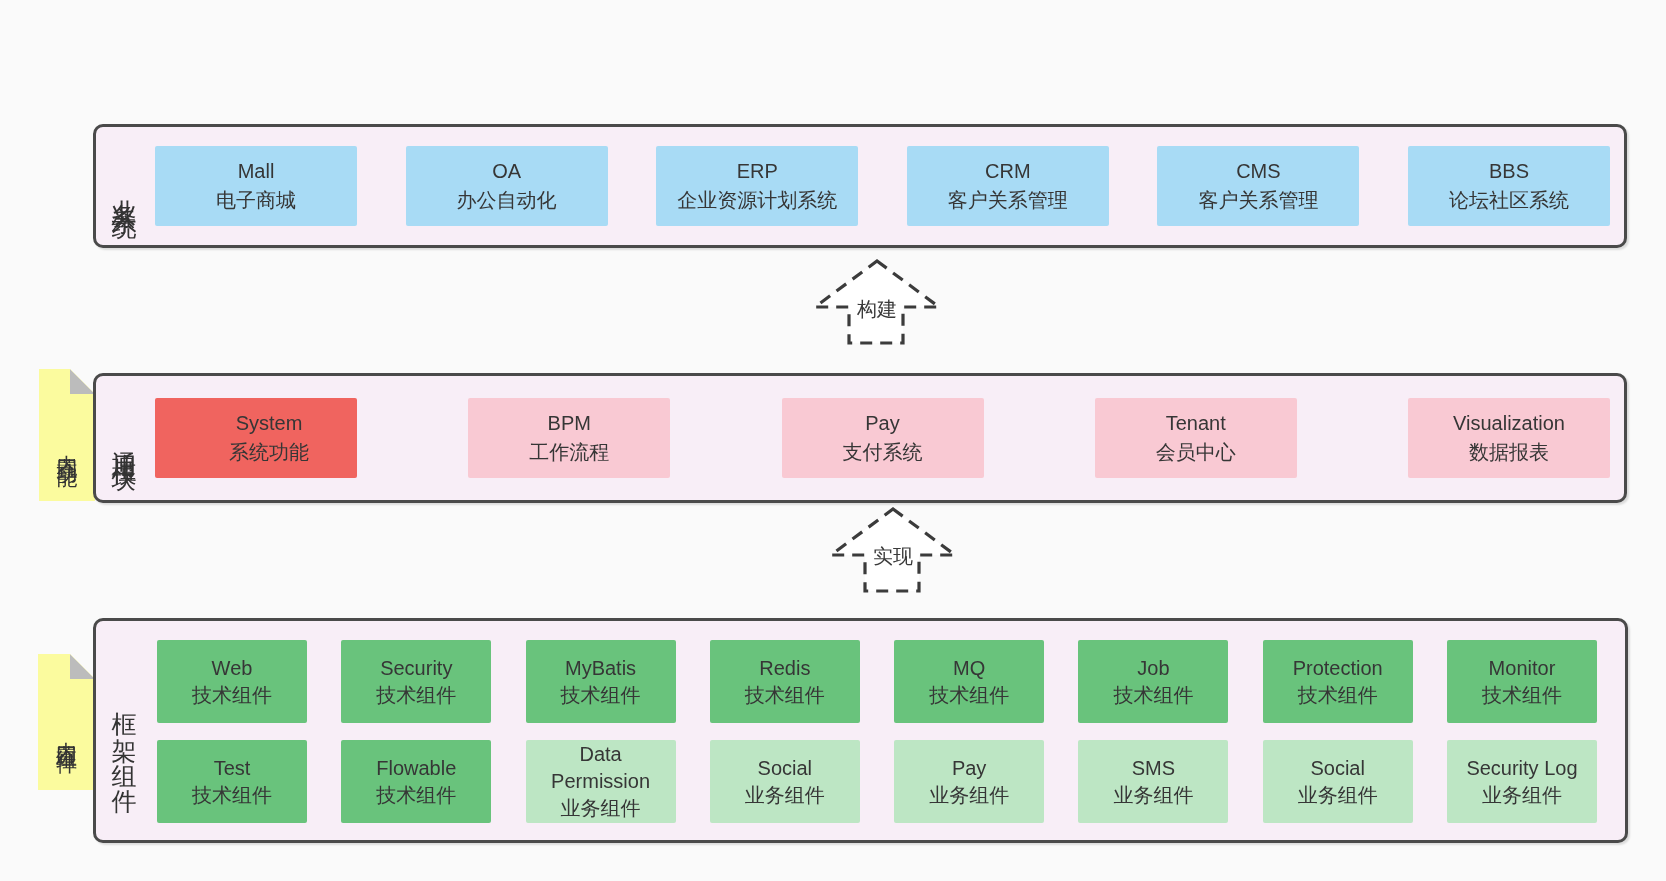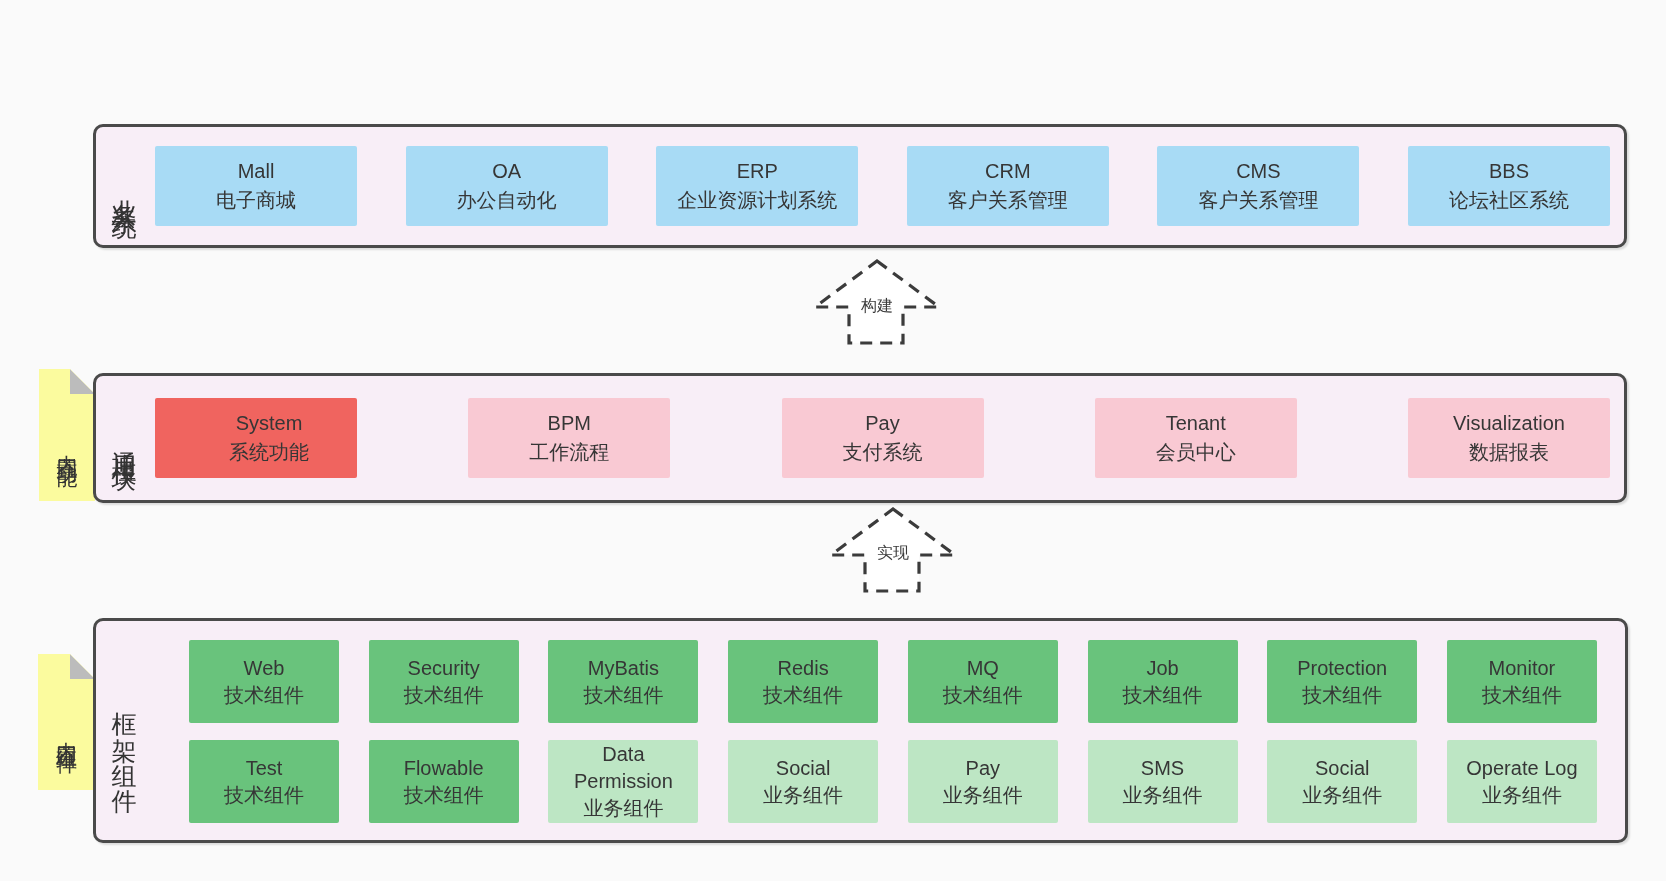--- a/index.html
+++ b/index.html
@@ -37,21 +37,21 @@
   .vtext-lg{letter-spacing:26px;margin-bottom:-26px;}
 
   .boxes{
     position:absolute;left:59px;right:14px;top:0;height:100%;
     display:flex;align-items:center;justify-content:space-between;
   }
   .rows{
     position:absolute;left:61px;right:28px;top:19px;bottom:17px;
     display:flex;flex-direction:column;justify-content:space-between;
   }
-  .row{display:flex;justify-content:space-between;margin-left:32px;}
+  .row{display:flex;justify-content:space-between;}
 
   .box{
     border-radius:2px;
     display:flex;flex-direction:column;align-items:center;justify-content:center;
     text-align:center;color:#363636;
     box-sizing:border-box;padding:2px 6px;
   }
   .box-wide{width:202px;height:80px;font-size:20px;line-height:29px;}
   .box-narrow{width:150px;height:83px;font-size:20px;line-height:27px;}
   .c-blue{background:var(--blue);}
@@ -78,21 +78,21 @@
   .note .vtext{font-size:21px;letter-spacing:4px;margin-bottom:-4px;padding-top:18px;}
 
   
   .arrow{position:absolute;z-index:3;}
   .arrow-1{left:812px;top:258px;width:130px;height:88px;}
   .arrow-2{left:828px;top:505px;width:130px;height:90px;text-decoration:underline;}
   .arrow svg{display:block;width:100%;height:100%;}
   .arrow-label{
     position:absolute;left:50%;top:38px;transform:translateX(-50%);
     background:#fff;padding:0 3px;
-    font-size:16px;color:#3a3a3a;white-space:nowrap;
+    font-size:20px;color:#3a3a3a;white-space:nowrap;
   }
 </style>
 </head>
 <body>
 
 <div class="canvas">
 
   <div class="note note-1">
     <span class="vtext">内置功能</span>
     <span class="fold"></span>
@@ -239,20 +239,20 @@
         </div>
         <div class="box box-narrow c-green-light">
           <div>SMS</div>
           <div>业务组件</div>
         </div>
         <div class="box box-narrow c-green-light">
           <div>Social</div>
           <div>业务组件</div>
         </div>
         <div class="box box-narrow c-green-light">
-          <div>Operate Log</div>
+          <div>Security Log</div>
           <div>业务组件</div>
         </div>
       </div>
     </div>
   </section>
 
 </div>
 
 </body></html>

